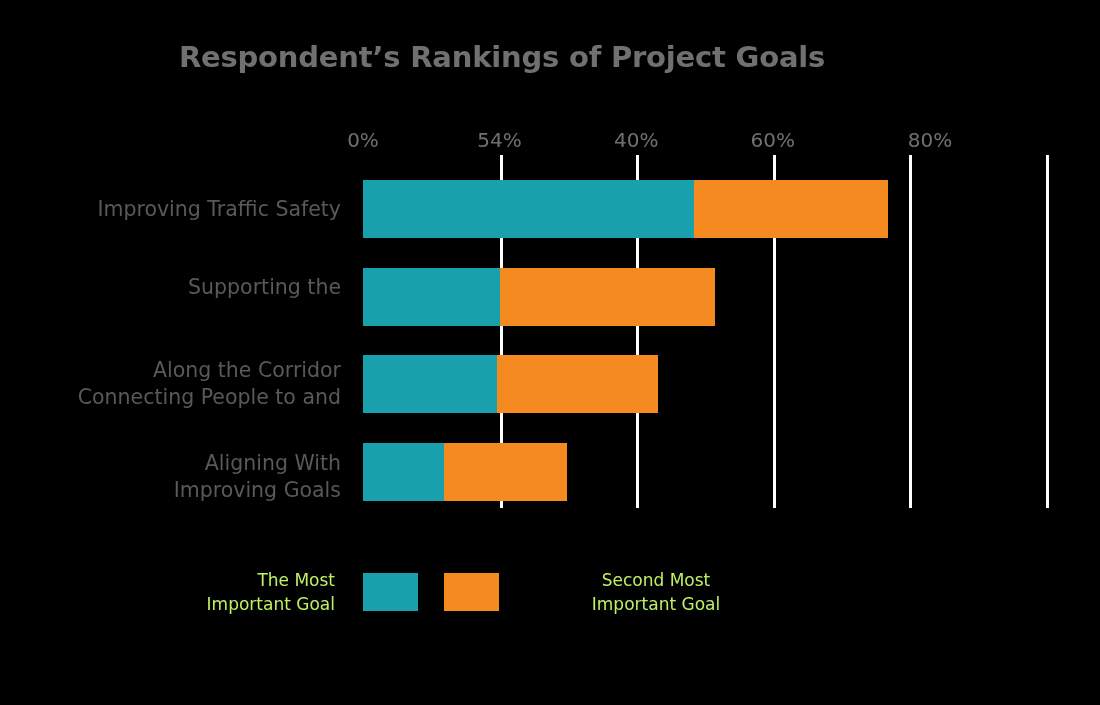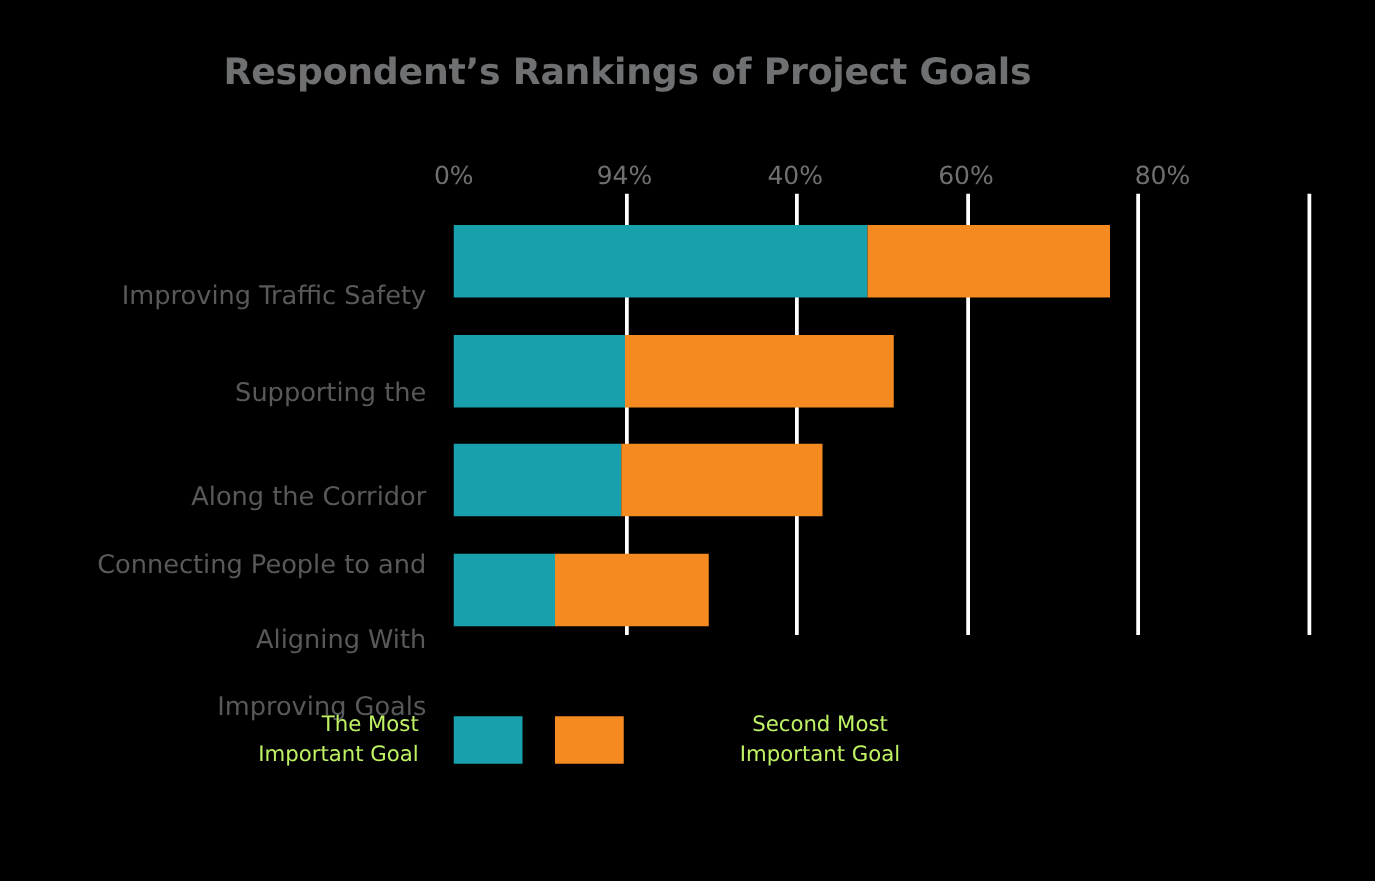--- a/index.html
+++ b/index.html
@@ -83,21 +83,21 @@
   .cat-label {
     position: absolute;
     right: 0;
     width: 320px;
     text-align: right;
     color: #58595b;
     font-size: 20.5px;
     line-height: 27px;
     font-family: "DejaVu Sans", sans-serif;
   }
-  .cat-label span { display: block; white-space: nowrap; margin-top: 27px; }
+  .cat-label span { display: block; white-space: nowrap; }
 
   
   .legend {
     position: absolute;
     left: 0;
     top: 565px;
     width: 1100px;
     height: 60px;
   }
   .legend-swatch {
@@ -120,21 +120,21 @@
 </style>
 </head>
 <body>
 
 <div class="chart-root">
 
   <div class="chart-title">Respondent’s Rankings of Project Goals</div>
 
   <div id="tick-labels">
       <div class="tick-label" style="left: 363px;">0%</div>
-      <div class="tick-label" style="left: 499.6px;">94%</div>
+      <div class="tick-label" style="left: 499.6px;">54%</div>
       <div class="tick-label" style="left: 636.2px;">40%</div>
       <div class="tick-label" style="left: 772.8px;">60%</div>
       <div class="tick-label" style="left: 930px;">80%</div>
     </div>
 
   <div class="plot">
     <div id="gridlines">
         <div class="gridline" style="left: 136.6px;"></div>
         <div class="gridline" style="left: 273.2px;"></div>
         <div class="gridline" style="left: 409.8px;"></div>
@@ -165,21 +165,21 @@
       <div class="cat-label" style="top: 195.5px; left: 21px;">
         <span>Improving Traffic Safety</span>
       </div>
       <div class="cat-label" style="top: 274px; left: 21px;">
         <span>Supporting the</span>
       </div>
       <div class="cat-label" style="top: 357px; left: 21px;">
         <span>Along the Corridor</span>
         <span>Connecting People to and</span>
       </div>
-      <div class="cat-label" style="top: 471px; left: 21px;">
+      <div class="cat-label" style="top: 450px; left: 21px;">
         <span>Aligning With</span>
         <span>Improving Goals</span>
       </div>
     </div>
 
   <div class="legend">
     <div class="legend-text left-of" id="legend-text-0" style="left: 120px; width: 215px;">
         <span>The Most</span>
         <span>Important Goal</span>
       </div>

